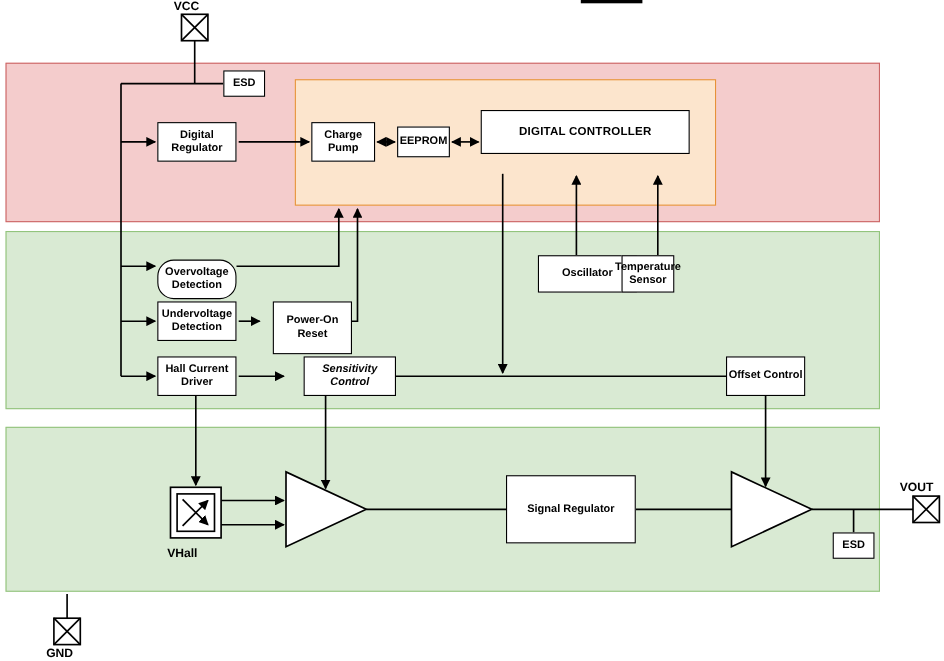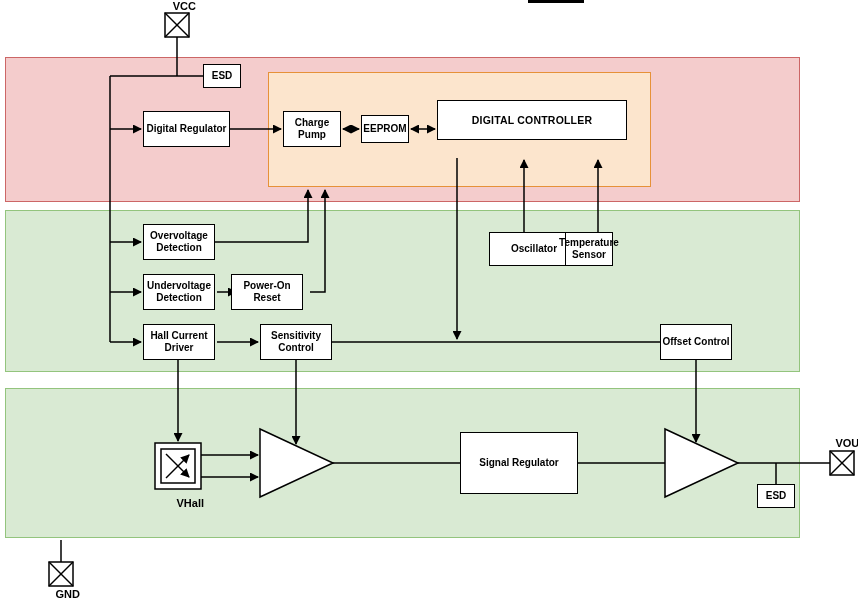--- a/index.html
+++ b/index.html
@@ -13,21 +13,21 @@
          font-family:"Liberation Sans",sans-serif;color:#000;}
   .region{position:absolute;box-sizing:border-box;border:1px solid;}
   .region.red{background:var(--region-red-fill);border-color:var(--region-red-stroke);}
   .region.green{background:var(--region-green-fill);border-color:var(--region-green-stroke);}
   .region.orange{background:var(--region-orange-fill);border-color:var(--region-orange-stroke);}
   svg.wires{position:absolute;left:0;top:0;}
   .box{position:absolute;box-sizing:border-box;background:var(--box-fill);
        border:1.5px solid var(--box-stroke);display:flex;align-items:center;justify-content:center;
        text-align:center;font:bold 10px/1.2 "Liberation Sans",sans-serif;padding:1px;}
   .box.big{font-size:10.5px;letter-spacing:.2px;}
-  .pin-label{position:absolute;text-align:right;font:bold 11px/1.1 "Liberation Sans",sans-serif;}
+  .pin-label{position:absolute;text-align:left;font:bold 11px/1.1 "Liberation Sans",sans-serif;}
   .frag{position:absolute;background:#000;}
 </style>
 </head>
 <body>
 
 <div class="stage">
 
   <div class="frag" style="left:528px;top:0;width:56px;height:3px;"></div>
 
   <div class="region red" style="left:5px;top:57px;width:795px;height:145px;"></div>
@@ -109,31 +109,31 @@
         <line x1="166" y1="478" x2="189" y2="455" marker-end="url(#arr)" fill="none"></line>
         <line x1="166" y1="454" x2="189" y2="477" marker-end="url(#arr)" fill="none"></line>
       </g>
 
       <polygon points="260,429 260,497 333,463"></polygon>
       <polygon points="665,429 665,497 738,463"></polygon>
     </g>
   </svg>
 
   <div class="box" style="left:203px;top:64px;width:38px;height:24px;">ESD</div>
-  <div class="box" style="left:143px;top:111px;width:87px;height:36px;">Digital Regulator</div>
+  <div class="box" style="left:143px;top:111px;width:72px;height:36px;">Digital Regulator</div>
   <div class="box" style="left:283px;top:111px;width:58px;height:36px;">Charge Pump</div>
   <div class="box" style="left:361px;top:115px;width:48px;height:28px;">EEPROM</div>
   <div class="box big" style="left:437px;top:100px;width:190px;height:40px;">DIGITAL CONTROLLER</div>
   <div class="box" style="left:489px;top:232px;width:90px;height:34px;">Oscillator</div>
   <div class="box" style="left:565px;top:232px;width:48px;height:34px;">Temperature Sensor</div>
-  <div class="box" style="left:143px;top:224px;width:72px;height:36px;">Overvoltage Detection</div>
+  <div class="box" style="left:143px;top:236px;width:72px;height:36px;border-radius:15px;">Overvoltage Detection</div>
   <div class="box" style="left:143px;top:274px;width:72px;height:36px;">Undervoltage Detection</div>
-  <div class="box" style="left:231px;top:274px;width:72px;height:36px;">Power-On Reset</div>
+  <div class="box" style="left:248px;top:274px;width:72px;height:48px;">Power-On Reset</div>
   <div class="box" style="left:143px;top:324px;width:72px;height:36px;">Hall Current Driver</div>
-  <div class="box" style="left:260px;top:324px;width:72px;height:36px;">Sensitivity Control</div>
+  <div class="box" style="left:276px;top:324px;width:84px;height:36px;font-style:italic;">Sensitivity Control</div>
   <div class="box" style="left:660px;top:324px;width:72px;height:36px;">Offset Control</div>
   <div class="box" style="left:460px;top:432px;width:118px;height:62px;">Signal Regulator</div>
   <div class="box" style="left:757px;top:484px;width:38px;height:24px;">ESD</div>
 
   <div class="pin-label" style="left:158px;top:0;width:38px;">VCC</div>
   <div class="pin-label" style="left:42px;top:588px;width:38px;">GND</div>
   <div class="pin-label" style="left:818px;top:437px;width:48px;">VOUT</div>
   <div class="pin-label" style="left:152px;top:497px;width:52px;">VHall</div>
 
 </div>

